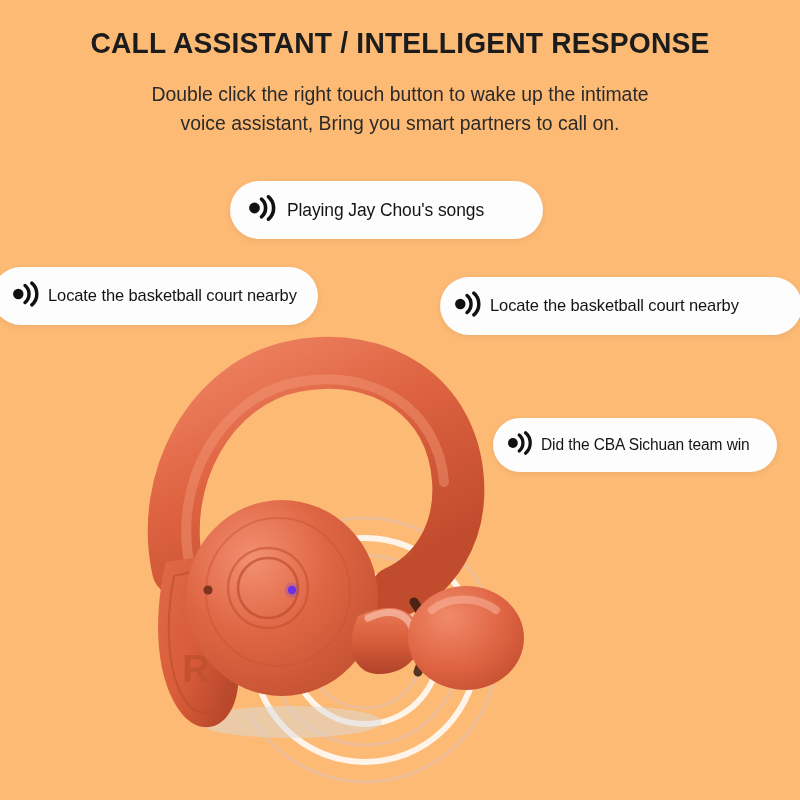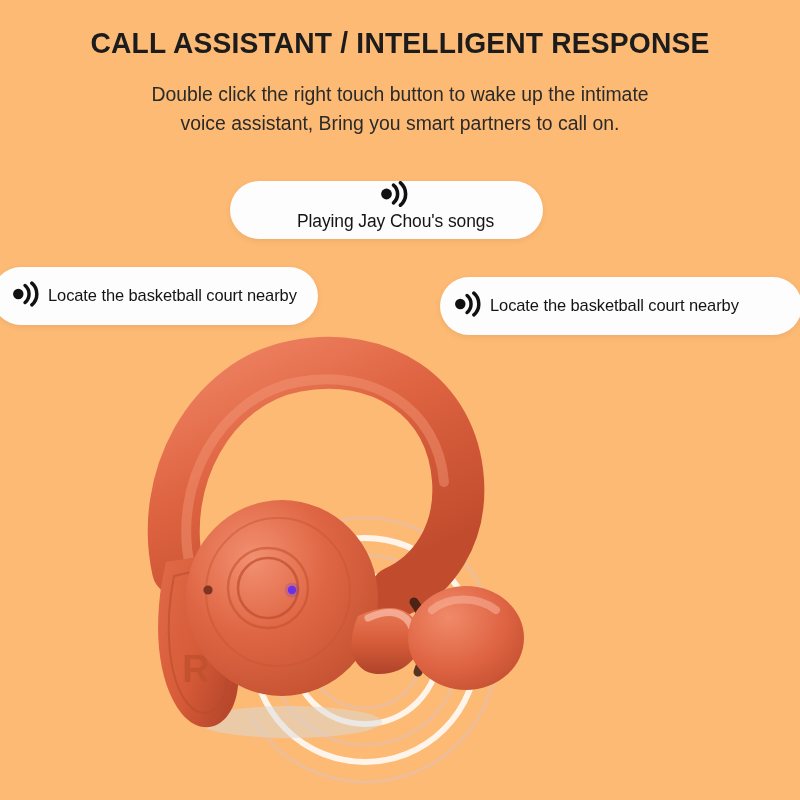--- a/index.html
+++ b/index.html
@@ -70,21 +70,20 @@
     font-size: 17px;
     color: #141414;
     letter-spacing: -0.1px;
     transform: scaleX(0.97);
     transform-origin: left center;
   }
 
   #bubble-1 {
     left: 230px;  top: 181px;  width: 313px; height: 58px;
     padding-left: 18px;
-    flex-direction: column;
   }
   #bubble-1 .btext { font-size: 18px; margin-left: 7px; }
 
   #bubble-2 {
     left: -8px;  top: 267px;  width: 326px; height: 58px;
     padding-left: 20px;
   }
   #bubble-2 .btext { margin-left: 5px; }
 
   #bubble-3 {
@@ -156,20 +155,30 @@
     <span class="wave-icon">
       <svg width="31" height="26" viewBox="0 0 32 26">
         <circle cx="6.5" cy="13" r="5.4" fill="#111"></circle>
         <path d="M13.5 4.2 A 11.5 11.5 0 0 1 13.5 21.8" fill="none" stroke="#111" stroke-width="3.6" stroke-linecap="round"></path>
         <path d="M20.5 1.8 A 14.8 14.8 0 0 1 20.5 24.2" fill="none" stroke="#111" stroke-width="3.6" stroke-linecap="round"></path>
       </svg>
     </span>
     <span class="btext">Locate the basketball court nearby</span>
   </div>
 
+  <div class="bubble" id="bubble-4">
+    <span class="wave-icon">
+      <svg width="29" height="24" viewBox="0 0 32 26">
+        <circle cx="6.5" cy="13" r="5.4" fill="#111"></circle>
+        <path d="M13.5 4.2 A 11.5 11.5 0 0 1 13.5 21.8" fill="none" stroke="#111" stroke-width="3.6" stroke-linecap="round"></path>
+        <path d="M20.5 1.8 A 14.8 14.8 0 0 1 20.5 24.2" fill="none" stroke="#111" stroke-width="3.6" stroke-linecap="round"></path>
+      </svg>
+    </span>
+    <span class="btext">Did the CBA Sichuan team win</span>
+  </div>
 
   <div class="ripples">
     <svg width="320" height="300" viewBox="0 0 320 300">
       <g fill="none" stroke="#e3c0b4" stroke-width="3.2" opacity="0.55">
         <circle cx="115" cy="150" r="58"></circle>
         <circle cx="115" cy="150" r="95"></circle>
         <circle cx="115" cy="150" r="132"></circle>
       </g>
       <g fill="none" stroke="#ffffff" stroke-width="6" opacity="0.85">
         <circle cx="115" cy="150" r="74"></circle>

